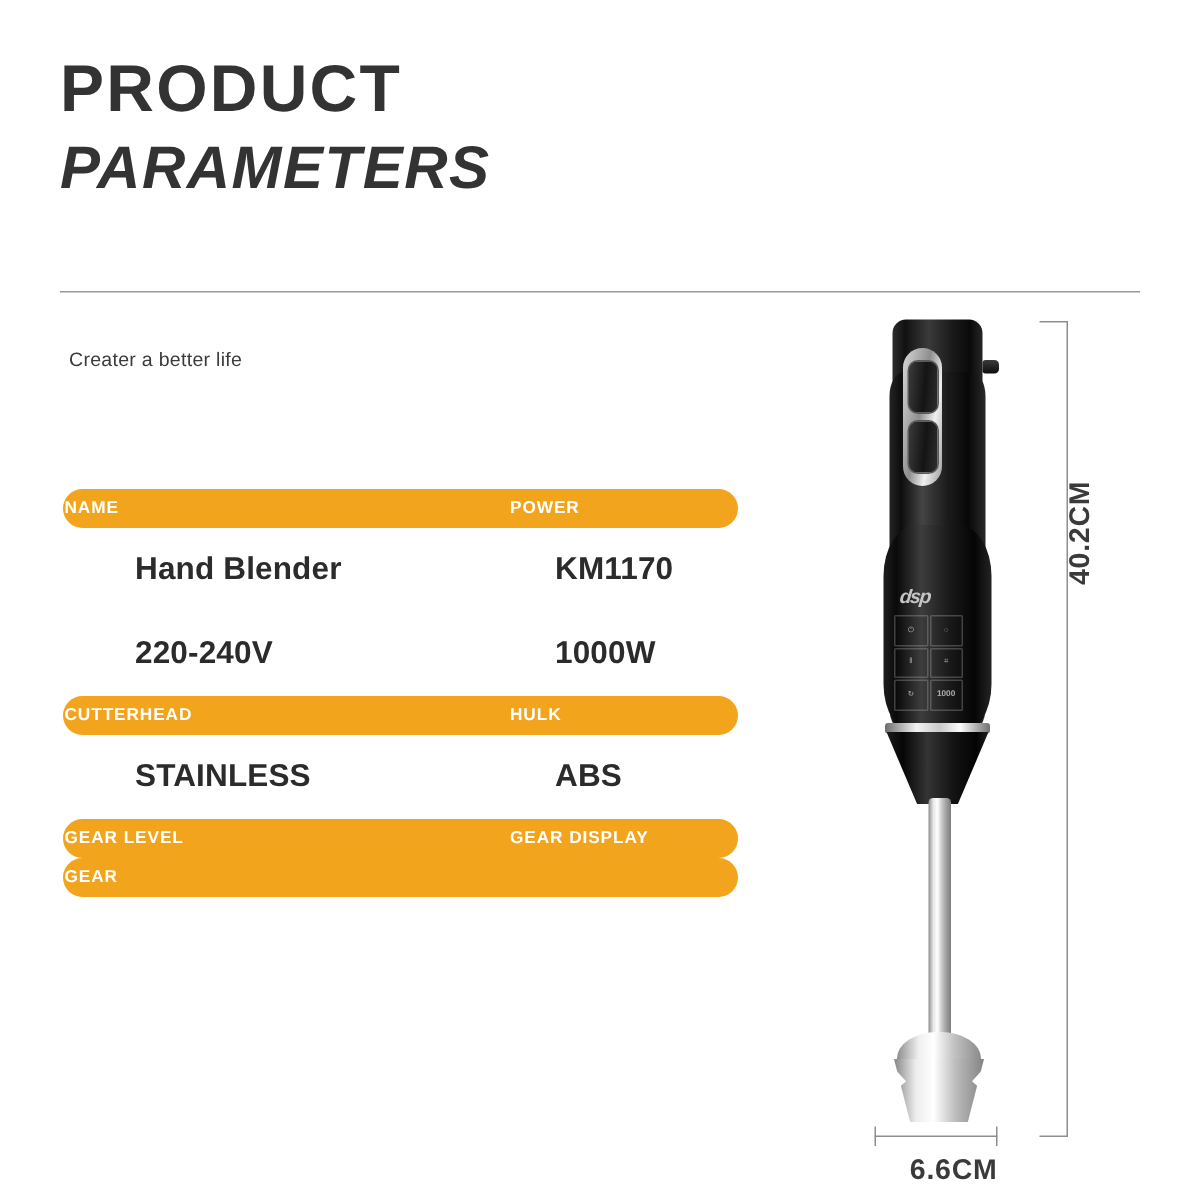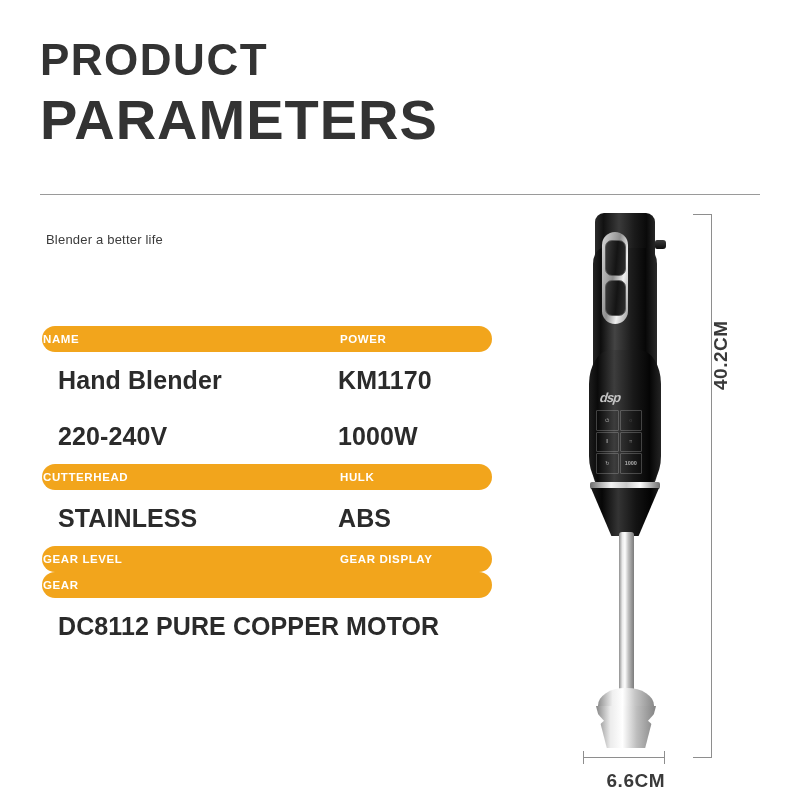--- a/index.html
+++ b/index.html
@@ -27,25 +27,26 @@
     font-size: 44px;
     font-weight: bold;
     letter-spacing: 1.5px;
     color: #333333;
     line-height: 1;
   }
   .title-parameters {
     position: absolute;
     left: 40px;
     top: 92px;
-    font-size: 56px;
+    font-size: 40px;
     font-weight: bold;
     letter-spacing: 1px;
     color: #333333;
     line-height: 1;
+    font-style: italic;
   }
 
   .divider {
     position: absolute;
     left: 40px;
     top: 194px;
     width: 720px;
     height: 1px;
     background: #9a9a9a;
   }
@@ -87,25 +88,26 @@
   .spec-header .hdr-left  { position: absolute; left: 1px; }
   .spec-header .hdr-right { position: absolute; left: 298px; }
 
   .spec-values {
     position: relative;
     height: 56px;
     display: flex;
     align-items: center;
   }
   .spec-values .val-cell {
-    font-size: 25px;
+    font-size: 21px;
     font-weight: bold;
     color: #2b2b2b;
     letter-spacing: 0.1px;
     white-space: nowrap;
+    margin-left: 32px;
   }
   .spec-values .val-left  { position: absolute; left: 16px; }
   .spec-values .val-right { position: absolute; left: 296px; text-align: center; }
 
   
   #product-figure {
     position: absolute;
     left: 540px;
     top: 200px;
     width: 260px;
@@ -344,21 +346,21 @@
   }
 </style>
 </head>
 <body>
 
 <div id="page">
 
   <div class="title-product">PRODUCT</div>
   <div class="title-parameters">PARAMETERS</div>
   <div class="divider"></div>
-  <div class="tagline">Blender a better life</div>
+  <div class="tagline">Creater a better life</div>
 
   <div id="spec-table">
 
     <div class="spec-row">
       <div class="spec-header">
         <span class="hdr-cell hdr-left">NAME</span>
         <span class="hdr-cell hdr-right">POWER</span>
       </div>
       <div class="spec-values">
         <span class="val-cell val-left">Hand Blender</span>
@@ -388,24 +390,20 @@
       <div class="spec-header">
         <span class="hdr-cell hdr-left">GEAR LEVEL</span>
         <span class="hdr-cell hdr-right">GEAR DISPLAY</span>
       </div>
     </div>
 
     <div class="spec-row">
       <div class="spec-header">
         <span class="hdr-cell hdr-left">GEAR</span>
         <span class="hdr-cell hdr-right"></span>
-      </div>
-      <div class="spec-values">
-        <span class="val-cell val-left">DC8112 PURE COPPER MOTOR</span>
-        <span class="val-cell val-right"></span>
       </div>
     </div>
 
   </div>
 
   <div id="product-figure">
 
     <div class="body-top"></div>
     <div class="body-main"></div>
     <div class="body-waist"></div>

